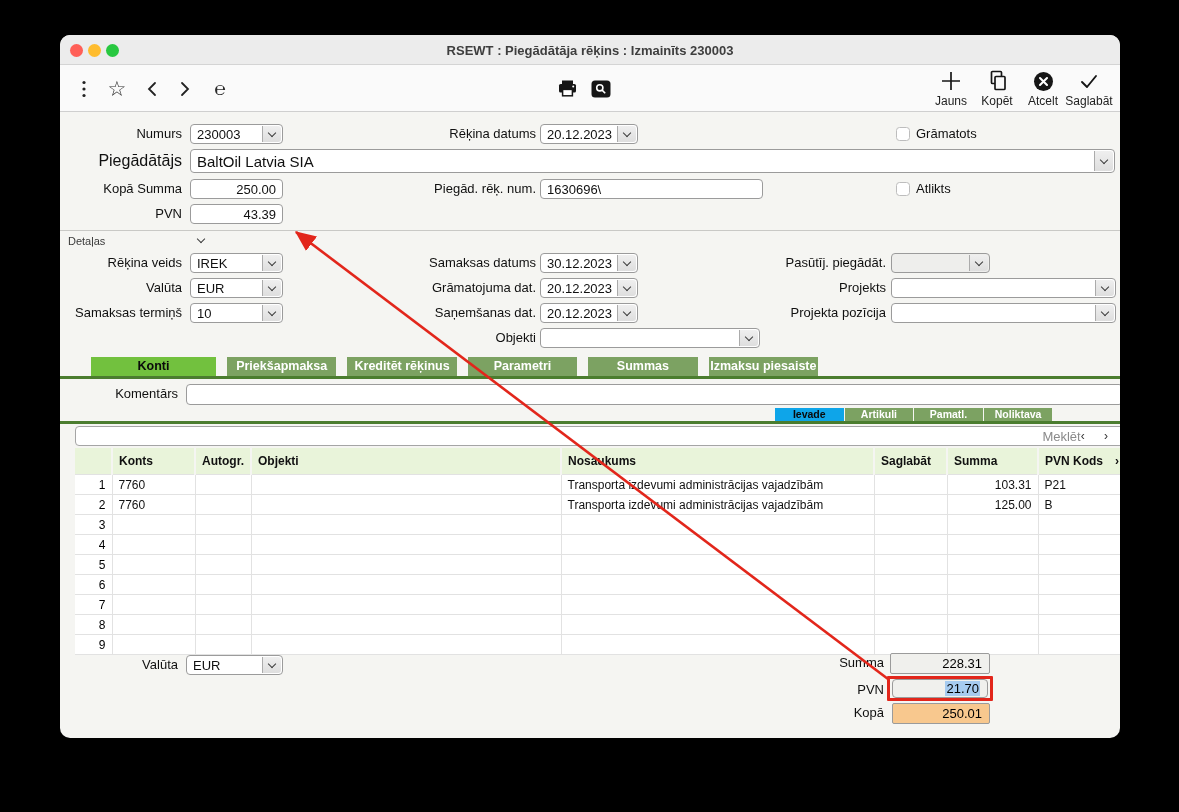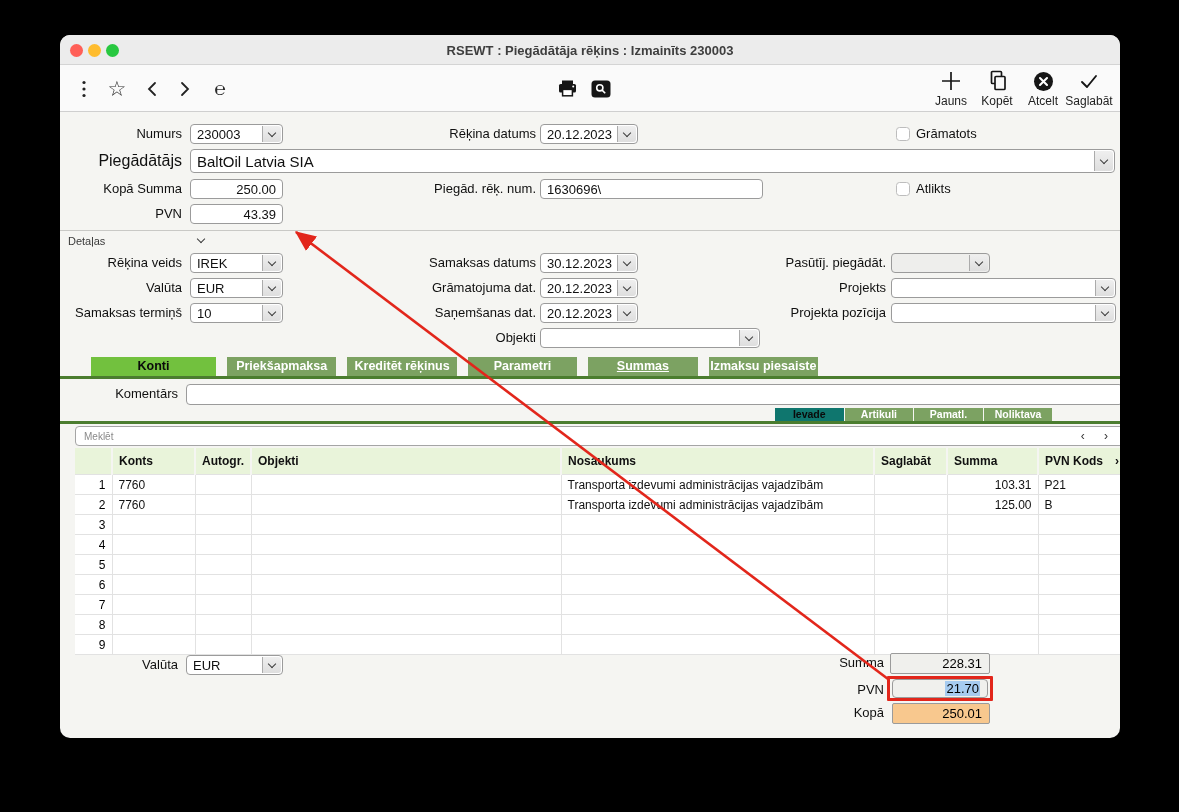--- a/index.html
+++ b/index.html
@@ -41,26 +41,26 @@
   .cbx-lbl { position:absolute; font-size:13px; color:#101010; height:16px; line-height:16px; }
   .sepline { position:absolute; left:0; width:100%; height:1px; background:#c9c9c6; }
   
   .tabbar { position:absolute; display:flex; }
   .tab { height:19px; line-height:19px; text-align:center; font-size:12.5px;
          font-weight:bold; color:#fff; background:#7ca262; cursor:default; }
   .tab.active { background:#72c13e; color:#0a0a0a; }
   .greenline { position:absolute; left:0; width:100%; height:3px; background:#4b7d2f; }
   .subtab { height:13px; line-height:13px; text-align:center; font-size:10.5px;
             font-weight:bold; color:#fff; background:#7ca262; margin-left:1px; }
-  .subtab.active { background:#0f766e; color:#0a0a0a; }
+  .subtab.active { background:#0ea5e9; color:#0a0a0a; }
   
   .searchbar { position:absolute; left:15px; top:391px; width:1050px; height:20px;
                background:#fff; border:1px solid #a5a5a5; border-radius:4px;
                display:flex; align-items:center; padding:0 8px; }
-  .searchbar .ph { font-size:10px; color:#8a8a8a; flex:1; }
+  .searchbar .ph { font-size:13px; color:#8a8a8a; flex:1;text-align:right; }
   .searchbar .nav { font-size:12px; color:#333; letter-spacing:8px; }
   .grid { position:absolute; left:15px; top:413px; width:1050px; border-collapse:collapse;
           background:#fff; table-layout:fixed; }
   .grid th { background:#e9f4da; font-size:12px; font-weight:bold; text-align:left;
              padding:6px 6px; border-left:2px solid #f5f5f2; color:#111; white-space:nowrap; }
   .grid th:first-child { border-left:none; }
   .grid td { height:20px; font-size:12px; color:#111; padding:0 6px;
              border:1px solid #e2e2e2; border-top:none; white-space:nowrap; overflow:hidden; }
   .grid td.c-num { text-align:right; border-left:none; color:#000; }
   .grid td.c-summa { text-align:right; }
@@ -279,21 +279,21 @@
     <span class="combo-btn">
         <span class="chev"></span>
       </span>
   </div>
 
   <div class="tabbar" style="left:31px; top:322px; width:727px;gap:11px;">
     <div class="tab active" style="width:125px;">Konti</div>
     <div class="tab" style="flex:1;">Priekšapmaksa</div>
     <div class="tab" style="flex:1;">Kreditēt rēķinus</div>
     <div class="tab" style="flex:1;">Parametri</div>
-    <div class="tab" style="flex:1;text-decoration:underline;">Summas</div>
+    <div class="tab" style="flex:1;">Summas</div>
     <div class="tab" style="flex:1;">Izmaksu piesaiste</div>
   </div>
   <div class="greenline" style="top:341px;"></div>
 
   <div class="lbl" style="left:0; width:118px; top:349px;">Komentārs</div>
   <div class="fld" style="left:126px; width:937px; top:349px; height:21px;">
     <span></span>
   </div>
 
   <div class="tabbar" style="left:714px; top:373px; width:348px;">

